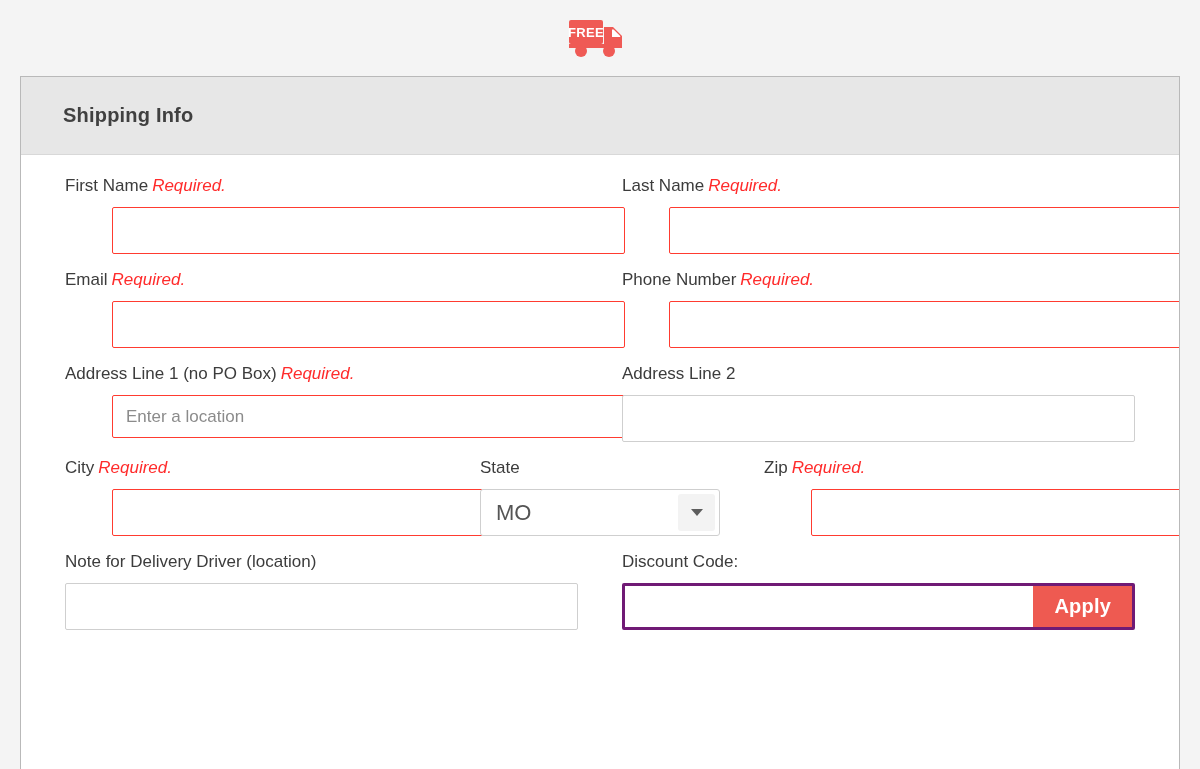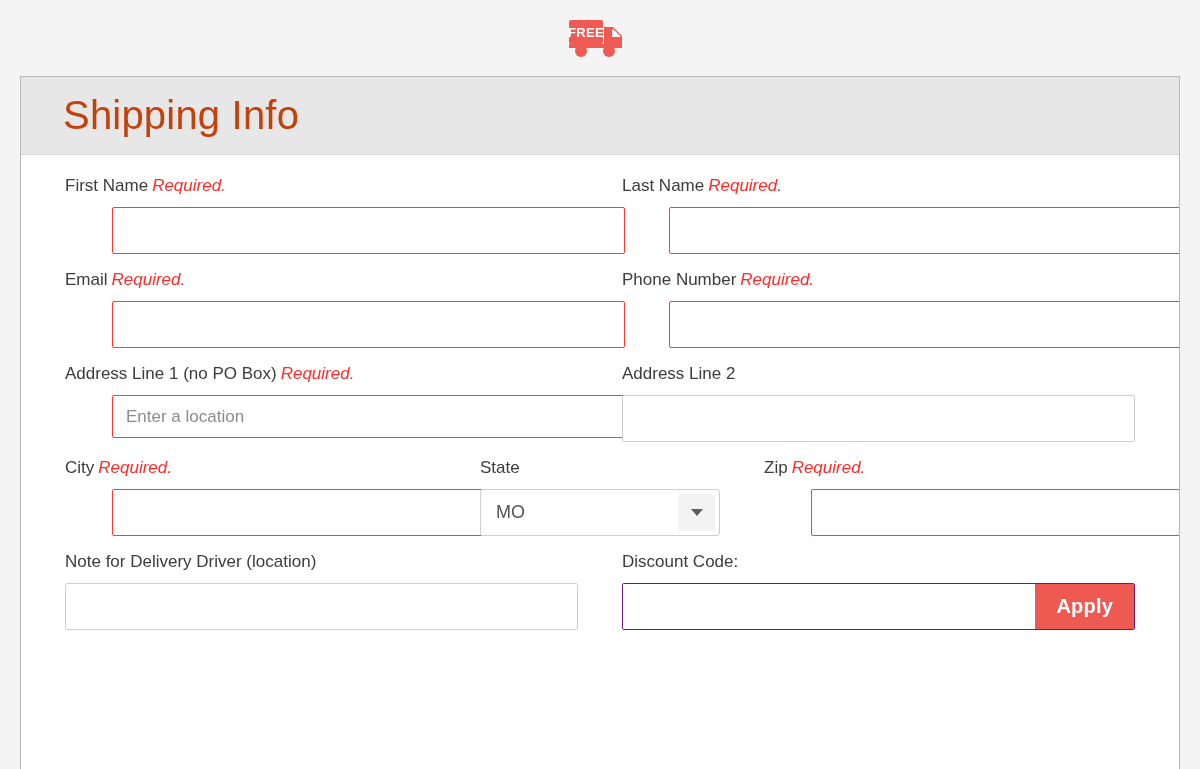--- a/index.html
+++ b/index.html
@@ -62,23 +62,23 @@
   .panel-header {
     background: #e7e7e7;
     border-bottom: 1px solid #d8d8d8;
     height: 78px;
     display: flex;
     align-items: center;
     padding: 0 42px;
     box-sizing: border-box;
   }
   .panel-title {
-    font-size: 40px;
-    font-weight: 400;
-    color: #c2410c;
+    font-size: 20px;
+    font-weight: 700;
+    color: #404040;
     letter-spacing: 0.2px;
   }
 
   
   .form-body {
     padding: 22px 44px 0 44px;
     box-sizing: border-box;
   }
   .form-row {
     display: flex;
@@ -138,21 +138,21 @@
     width: 100%;
     height: 47px;
     border: 1px solid #cfcfcf;
     border-radius: 3px;
     background: #ffffff;
     box-sizing: border-box;
     display: flex;
     align-items: center;
   }
   .select-value {
-    font-size: 18px;
+    font-size: 22px;
     color: #555555;
     padding-left: 15px;
     flex: 1;
   }
   .select-arrow-btn {
     width: 37px;
     height: 37px;
     margin-right: 4px;
     background: #f3f3f3;
     border-radius: 3px;
@@ -168,21 +168,21 @@
     border-right: 6px solid transparent;
     border-top: 7px solid #5d5d5d;
   }
 
   
   .input-group {
     position: relative;
     display: flex;
     width: 100%;
     height: 47px;
-    border: 1px solid #701a75;
+    border: 3px solid #701a75;
     border-radius: 2px;
     box-sizing: border-box;
     background: #fff;
     overflow: hidden;
   }
   .input-group .input {
     border: none;
     height: 100%;
     flex: 1;
     border-radius: 0;

